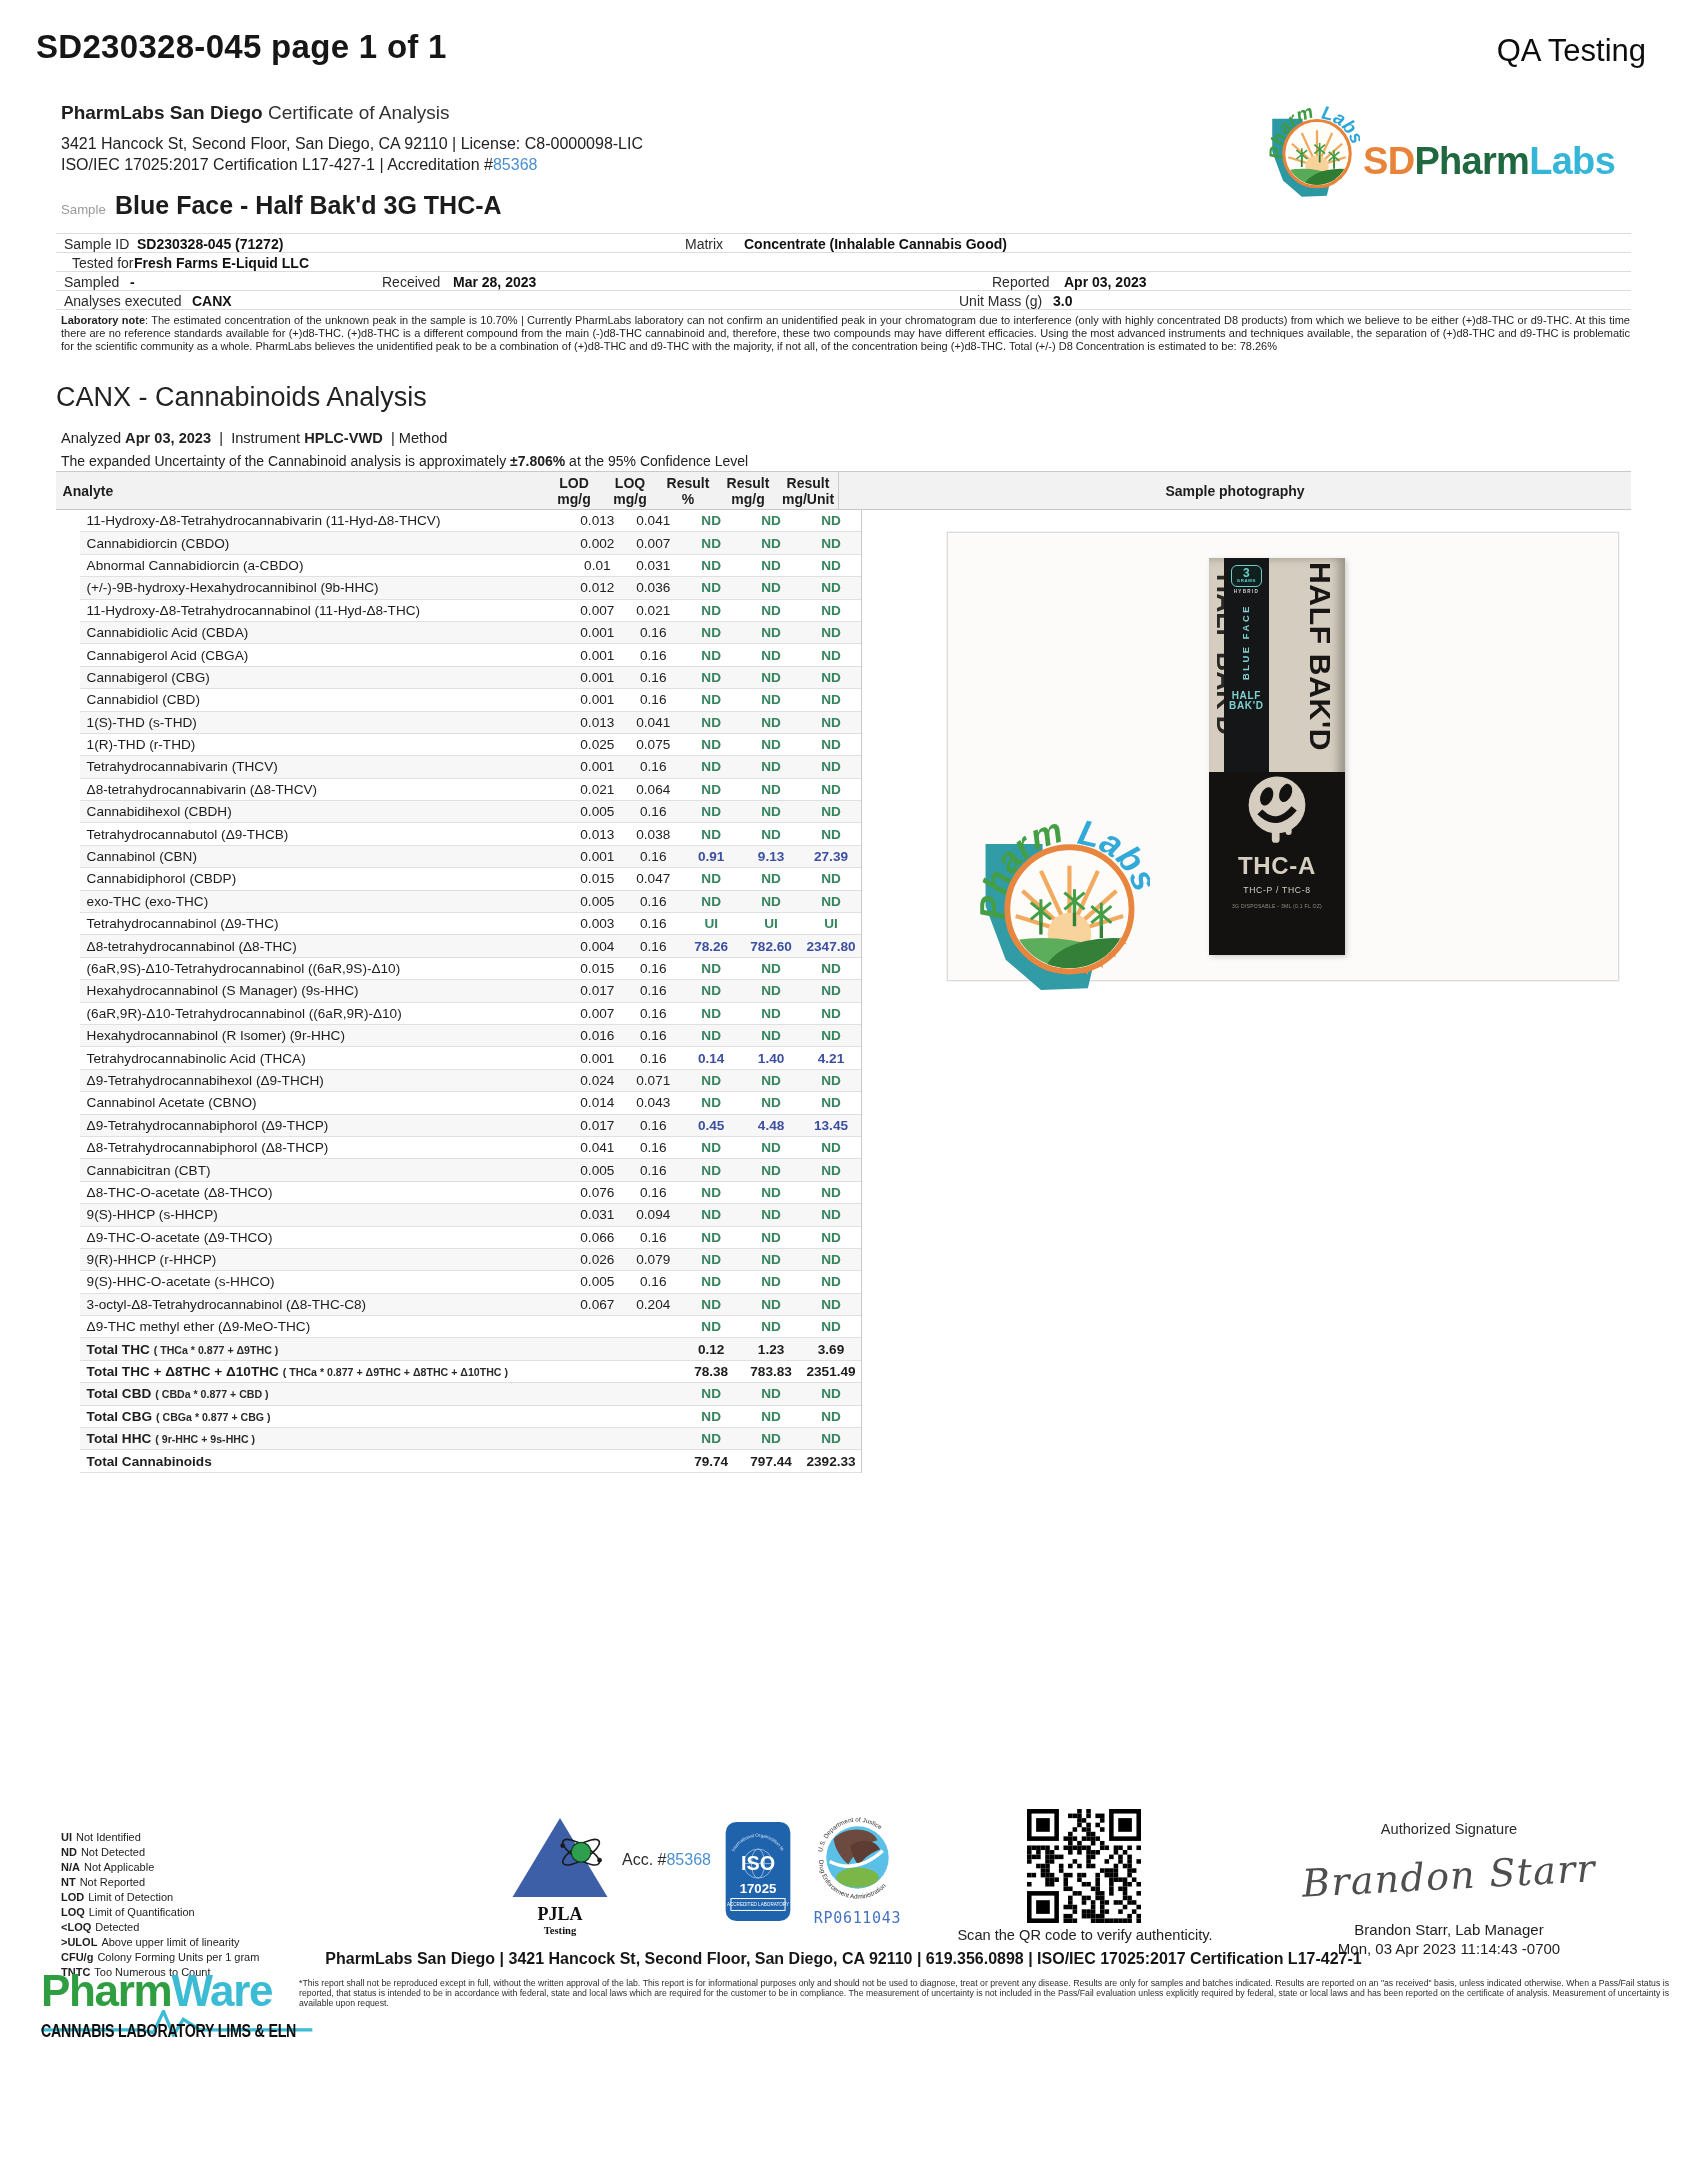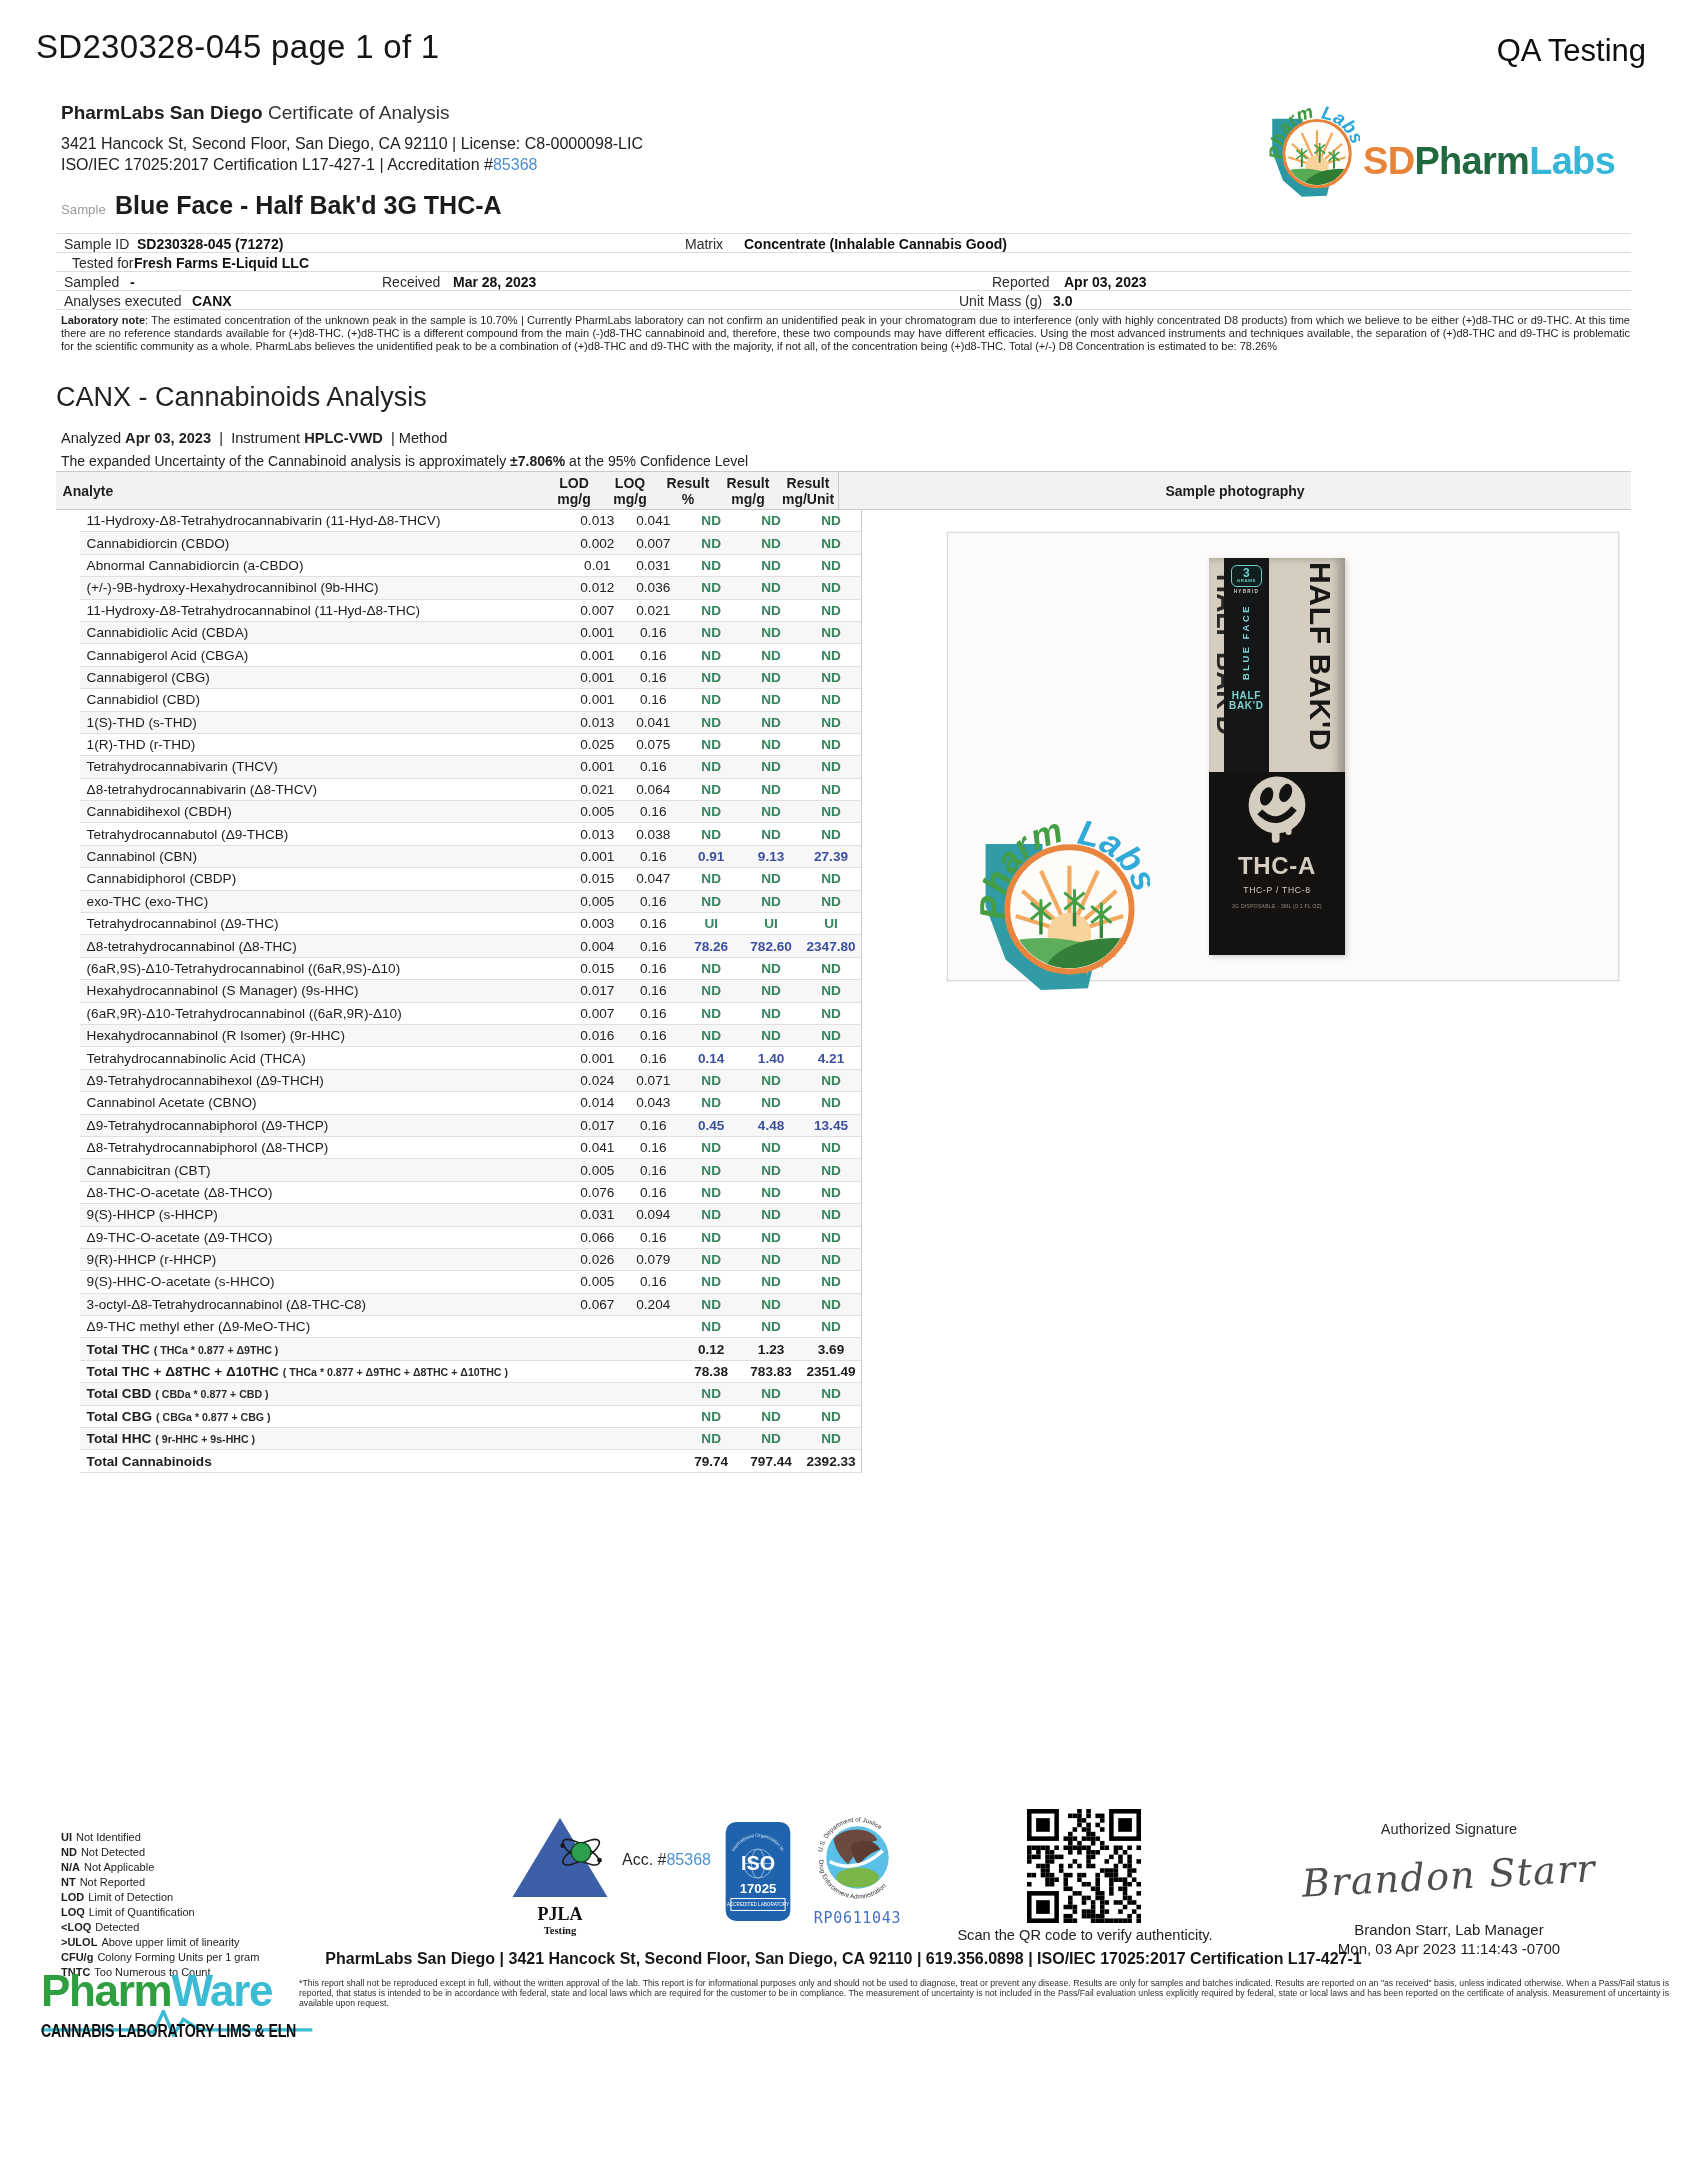--- a/index.html
+++ b/index.html
@@ -3,21 +3,21 @@
 <meta charset="utf-8">
 <style>
   html,body{margin:0;padding:0;background:#888;}
   .page{position:relative;width:1687px;height:2183px;background:#ffffff;
         font-family:"Liberation Sans",sans-serif;color:#202020;overflow:hidden;}
   .abs{position:absolute;}
   b,.b{font-weight:bold;}
   .blue-link{color:#4a90d2;}
 
   
-  .page-title{left:36px;top:28px;font-size:33px;font-weight:400;letter-spacing:0.3px;color:#161616;}
+  .page-title{left:36px;top:28px;font-size:33px;font-weight:700;letter-spacing:0.3px;color:#161616;}
   .qa-label{right:41px;top:33px;font-size:31px;font-weight:500;color:#0d0d0d;}
 
   
   .lab-line{left:61px;top:102px;font-size:19px;}
   .lab-line .docline{font-weight:400;color:#333;}
   .addr1{left:61px;top:135px;font-size:16px;color:#222;}
   .addr2{left:61px;top:156px;font-size:16px;color:#222;}
 
   .brand{left:1257px;top:99px;width:370px;height:106px;}
   .brand-word{position:absolute;left:106px;top:41px;font-size:38px;font-weight:bold;letter-spacing:-0.7px;}

